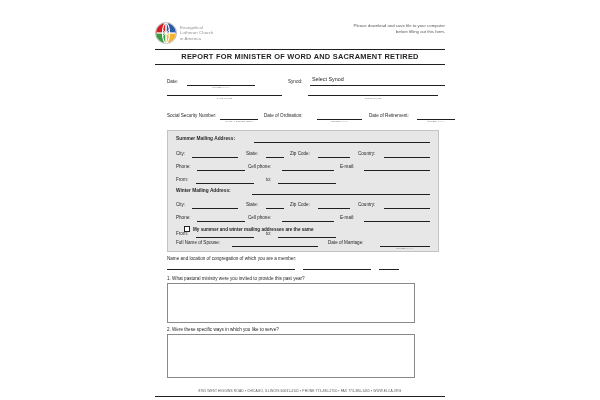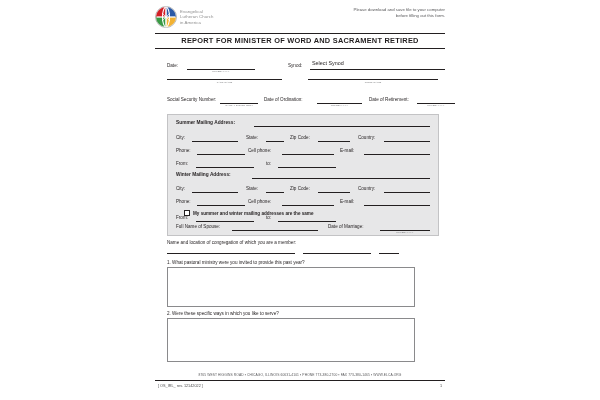--- a/index.html
+++ b/index.html
@@ -11,20 +11,21 @@
     overflow: hidden;
     background: #ffffff;
     font-family: "Liberation Sans", sans-serif;
     color: #231f20;
   }
   .page {
     position: relative;
     width: 600px;
     height: 361px;
     background: #ffffff;
+    margin-top: 16px;
   }
   .sheet {
     position: absolute;
     left: 155px;
     top: 0px;
     width: 290px;
     height: 400px;
     background: #ffffff;
   }
 

